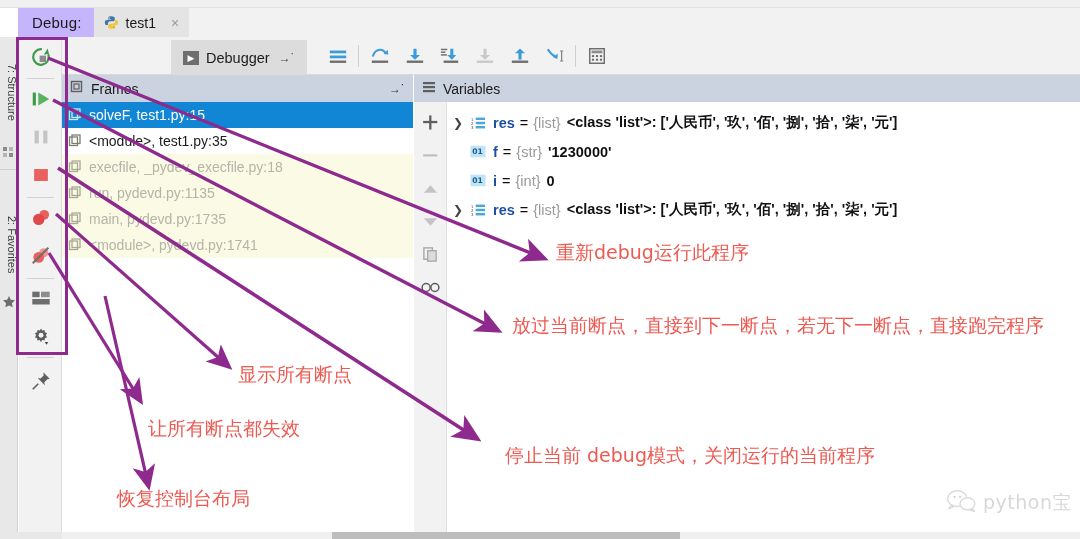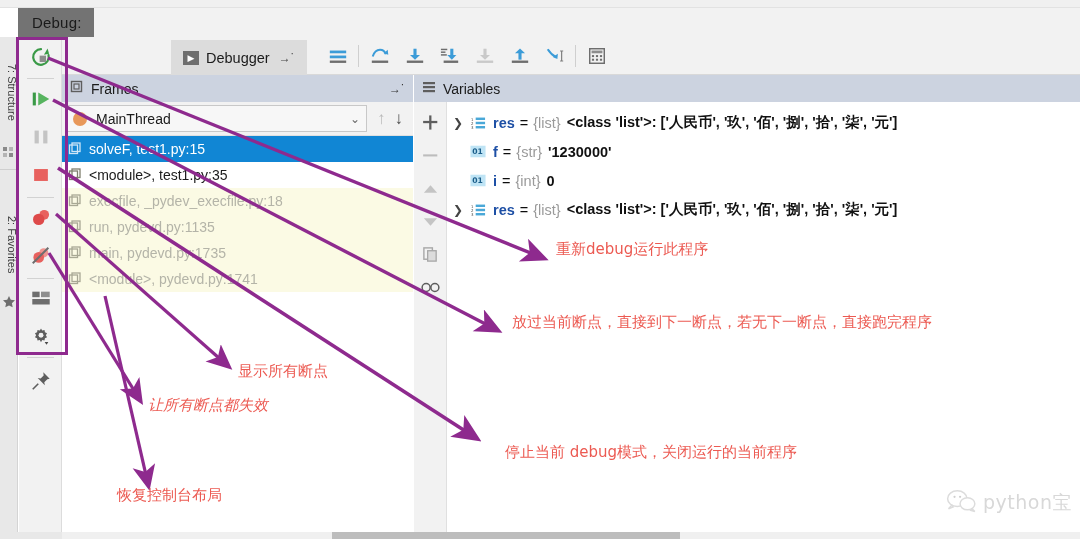--- a/index.html
+++ b/index.html
@@ -13,21 +13,21 @@
   #root { position: relative; width: 1080px; height: 539px; background: #fff; }
 
   
   .top-strip {
     position: absolute; left: 0; top: 0; width: 1080px; height: 8px;
     background: #f0f0f0; border-bottom: 1px solid #e2e2e2;
   }
   
   .debug-bar {
     position: absolute; left: 18px; top: 8px; width: 1062px; height: 29px;
-    background: #737373; display: flex; align-items: center;
+    background: #c4b5fd; display: flex; align-items: center;
   }
   .debug-bar .dbg-label {
     font-size: 15px; color: #1a1a1a; padding: 0 12px 0 14px; letter-spacing: .2px;
   }
   .dbg-tab {
     height: 29px; display: flex; align-items: center; gap: 7px;
     padding: 0 10px 0 10px; background: #e4e4e4; font-size: 14px; color: #1a1a1a;
   }
   .dbg-tab .close-x { color: #9a9a9a; font-size: 14px; margin-left: 8px; }
   .py-ico { position: relative; width: 15px; height: 15px; display: inline-block; }
@@ -124,21 +124,21 @@
   .var-row { height: 29px; display: flex; align-items: center; font-size: 14.5px; color: #0d0d0d; white-space: nowrap; }
   .var-exp { width: 22px; text-align: center; color: #444; font-size: 12px; flex: none; }
   .var-exp.empty { visibility: hidden; }
   .var-typeico { width: 18px; flex: none; display:flex; align-items:center; justify-content:center; margin-right: 6px; }
   .vname { color: #1d4fa5; font-weight: bold; }
   .vtype { color: #9a9a9a; }
   .vval { color: #111; font-weight: bold; }
 
   
   .anno {
-    position: absolute; color: #ec5a52; font-size: 15px; white-space: nowrap;
+    position: absolute; color: #ec5a52; font-size: 19px; white-space: nowrap;
     font-family: "DejaVu Sans", "Liberation Sans", sans-serif;
   }
   svg.arrows { position: absolute; left: 0; top: 0; width: 1080px; height: 539px; pointer-events: none; }
 
   
   .hl-box {
     position: absolute; left: 16px; top: 37px; width: 52px; height: 318px;
     border: 3px solid #8e2a8e;
   }
 
@@ -158,20 +158,32 @@
 </head>
 <body>
 
 <div id="root">
 
   <div class="top-strip"></div>
 
   <div class="debug-bar-far"></div>
   <div class="debug-bar">
     <span class="dbg-label">Debug:</span>
+    <div class="dbg-tab">
+      <span class="py-ico">
+        <svg width="15" height="15" viewBox="0 0 16 16">
+          <path d="M7.6 1.2c-2 0-3.4.5-3.4 2.1v1.4h3.5v.5H3.1C1.7 5.2.9 6 .9 7.9c0 1.9.8 2.7 2.2 2.7h1.1V9.1c0-1.3 1.1-2.4 2.4-2.4h2.9c1.1 0 2-0.9 2-2V3.3c0-1.3-1.2-2.1-3.9-2.1z" fill="#3c78aa"></path>
+          <path d="M8.4 14.8c2 0 3.4-.5 3.4-2.1v-1.4H8.3v-.5h4.6c1.4 0 2.2-.8 2.2-2.7 0-1.9-.8-2.7-2.2-2.7h-1.1v1.5c0 1.3-1.1 2.4-2.4 2.4H6.5c-1.1 0-2 .9-2 2v1.4c0 1.3 1.2 2.1 3.9 2.1z" fill="#f2c63c"></path>
+          <circle cx="5.4" cy="3.2" r=".75" fill="#fff"></circle>
+          <circle cx="10.6" cy="12.8" r=".75" fill="#4ab84a"></circle>
+        </svg>
+      </span>
+      <span>test1</span>
+      <span class="close-x">×</span>
+    </div>
     <div class="debug-bar-rest"></div>
   </div>
 
   <div class="rail">
     <div class="rail-tab structure">7: Structure</div>
     <div class="rail-ico" style="top:108px;">
       <svg width="14" height="14" viewBox="0 0 14 14">
         <rect x="1" y="2" width="4" height="4" fill="#8a8a8a"></rect>
         <rect x="7" y="2" width="4" height="4" fill="#b4b4b4"></rect>
         <rect x="1" y="8" width="4" height="4" fill="#b4b4b4"></rect>
@@ -342,31 +354,20 @@
       <span>
         <svg width="14" height="14" viewBox="0 0 14 14">
           <rect x="1.5" y="1.5" width="10" height="10" fill="none" stroke="#5e5e5e" stroke-width="1.4"></rect>
           <rect x="4" y="4" width="5" height="5" fill="none" stroke="#5e5e5e" stroke-width="1.2"></rect>
         </svg>
       </span>
       <span>Frames</span>
       <span class="hide-ico">→˙</span>
     </div>
 
-    <div class="thread-row">
-      <div class="thread-combo">
-        <span class="orange-dot"></span>
-        <span>MainThread</span>
-        <span class="chev">⌄</span>
-      </div>
-      <div class="thread-arrows">
-        <span style="color:#b9b9b9;font-size:17px;">↑</span>
-        <span style="color:#4a4a4a;font-size:17px;">↓</span>
-      </div>
-    </div>
 
     <div class="frame-list">
       <div class="frame-item selected">
         <span class="fr-ico">
           <svg width="14" height="14" viewBox="0 0 14 14">
               <rect x="1.5" y="3" width="8" height="8.5" fill="none" stroke="#cfe6f7" stroke-width="1.3"></rect>
               <rect x="4" y="1" width="8" height="8.5" fill="none" stroke="#cfe6f7" stroke-width="1.3"></rect>
             </svg>
         </span>
         <span>solveF, test1.py:15</span>
@@ -563,21 +564,21 @@
     <line x1="49" y1="253" x2="140" y2="400" stroke="#8e2a8e" stroke-width="3.2" marker-end="url(#ah2)"></line>
 
     <line x1="58" y1="168" x2="476" y2="438" stroke="#8e2a8e" stroke-width="3.6" marker-end="url(#ah2)"></line>
 
     <line x1="105" y1="296" x2="108" y2="490" stroke="#8e2a8e" stroke-width="3.2" marker-end="url(#ah2)" transform="rotate(-12 105 296)"></line>
   </svg>
 
   <div class="anno" style="left:556px; top:240px;">重新debug运行此程序</div>
   <div class="anno" style="left:512px; top:313px;">放过当前断点，直接到下一断点，若无下一断点，直接跑完程序</div>
   <div class="anno" style="left:238px; top:362px;">显示所有断点</div>
-  <div class="anno" style="left:148px; top:396px;font-style:italic;">让所有断点都失效</div>
+  <div class="anno" style="left:148px; top:416px;">让所有断点都失效</div>
   <div class="anno" style="left:117px; top:486px;">恢复控制台布局</div>
   <div class="anno" style="left:505px; top:443px;">停止当前 debug模式，关闭运行的当前程序</div>
 
   <div class="watermark">
     <span>
       <svg width="30" height="24" viewBox="0 0 32 26">
         <ellipse cx="12" cy="10.5" rx="10.5" ry="8.5" fill="none" stroke="#dcdcdc" stroke-width="1.6"></ellipse>
         <path d="M6 17.5l-3.5 4 5-2z" fill="none" stroke="#dcdcdc" stroke-width="1.6"></path>
         <ellipse cx="23" cy="16" rx="8" ry="6.6" fill="#fff" stroke="#dcdcdc" stroke-width="1.6"></ellipse>
         <path d="M28 21.5l3 3-4.4-1.4z" fill="none" stroke="#dcdcdc" stroke-width="1.6"></path>

